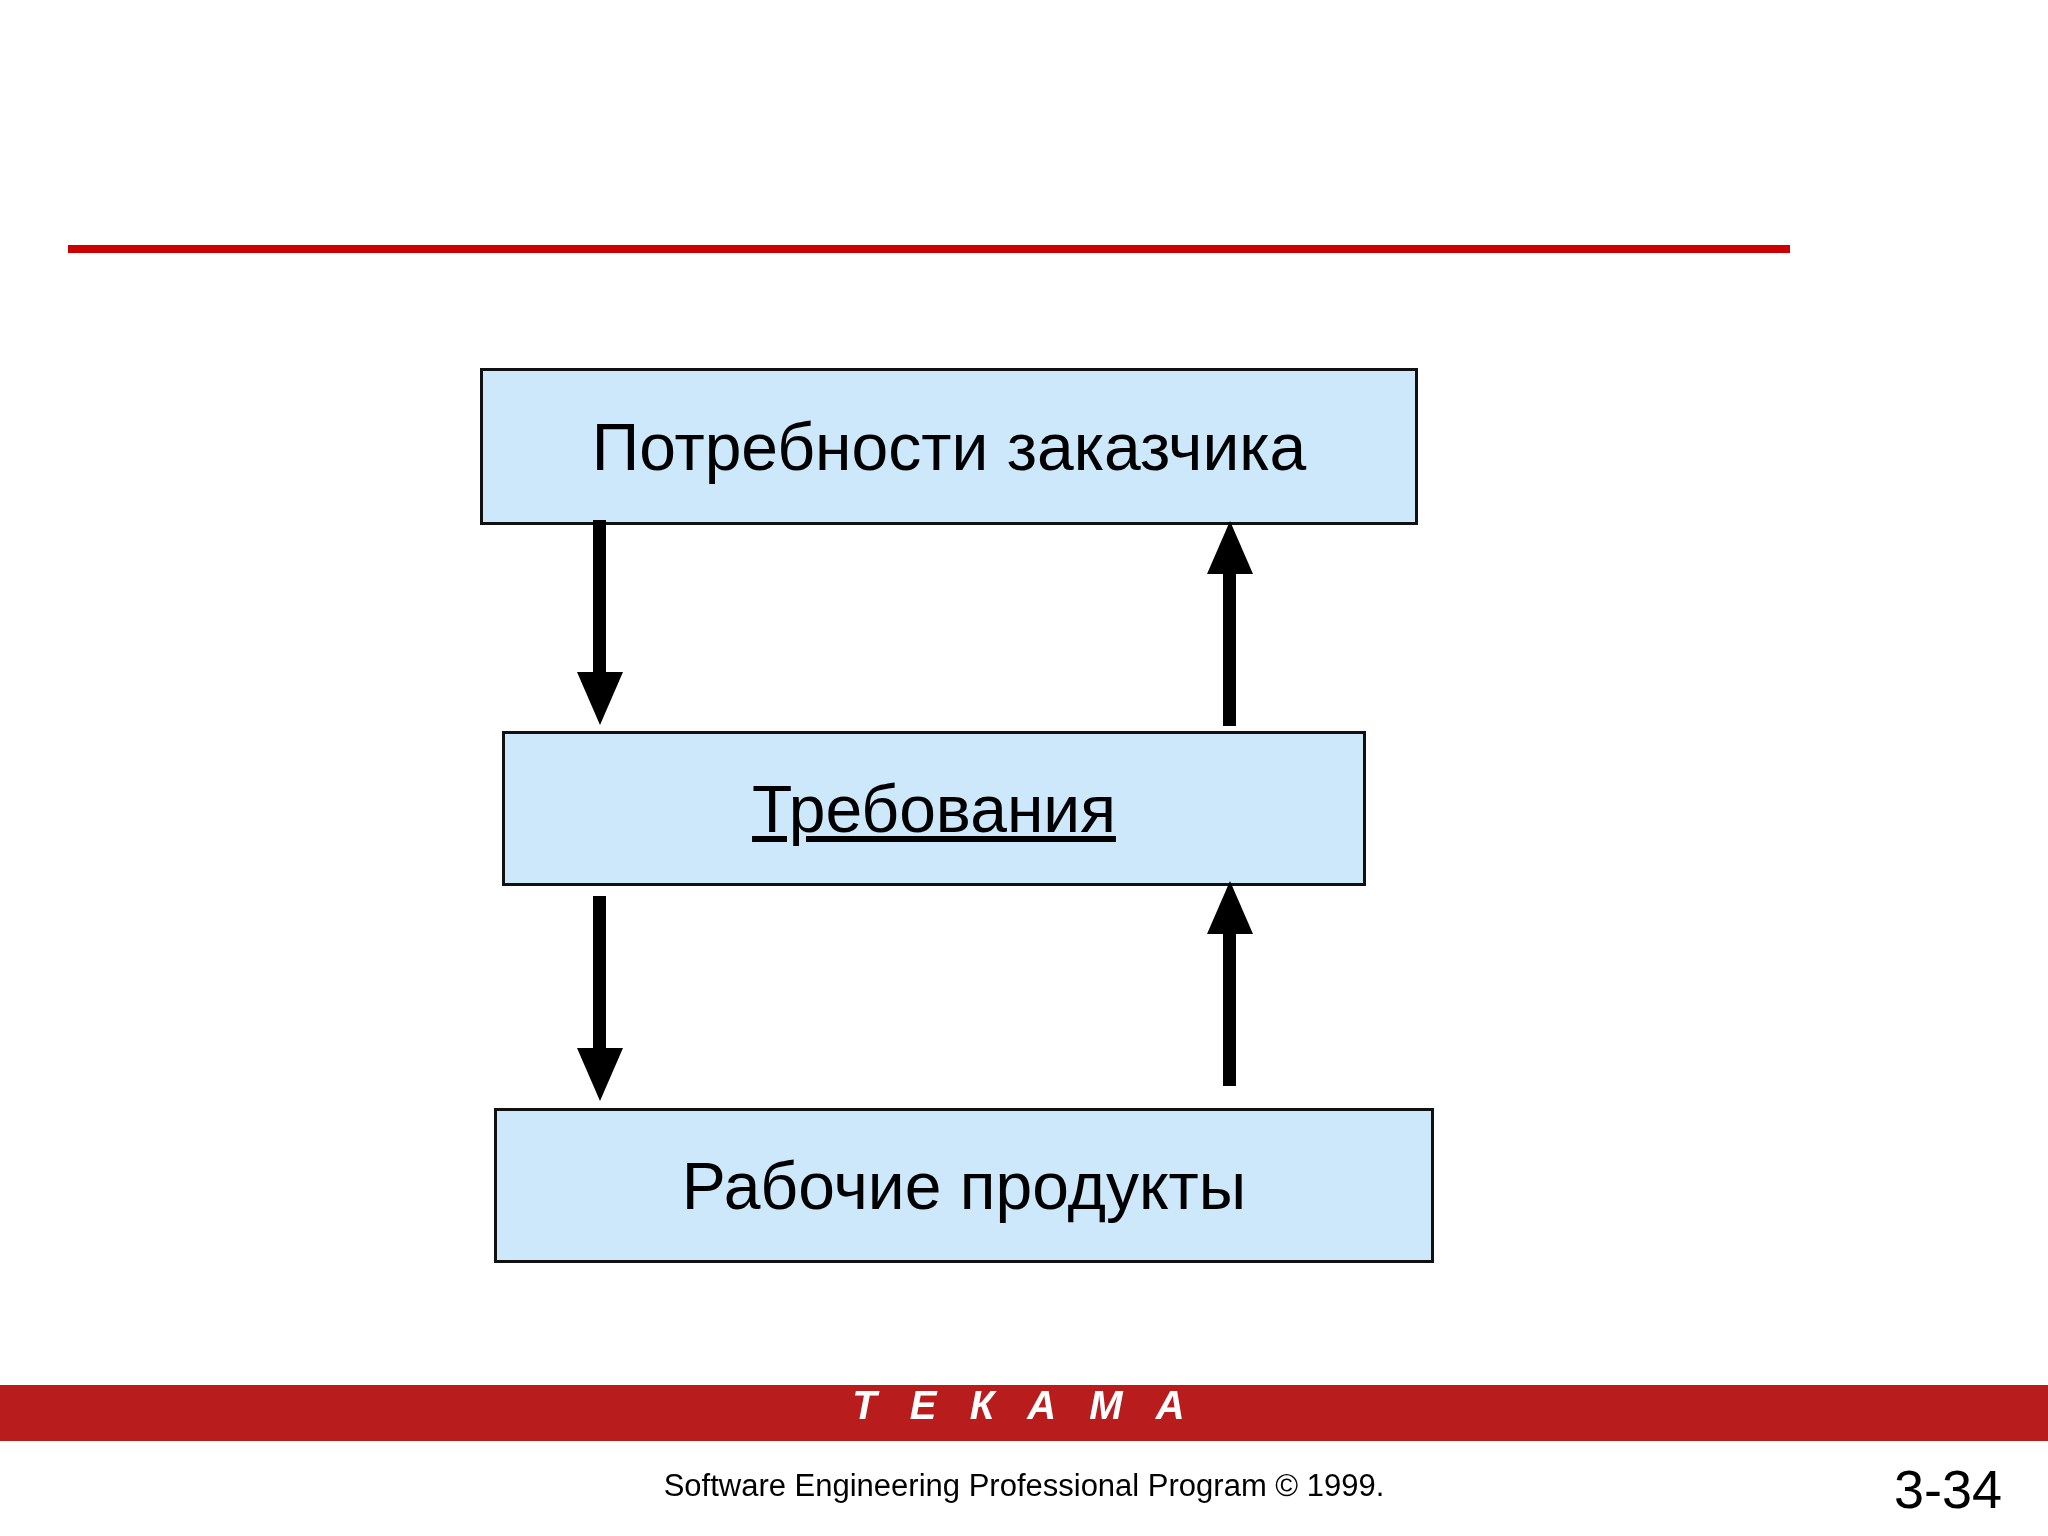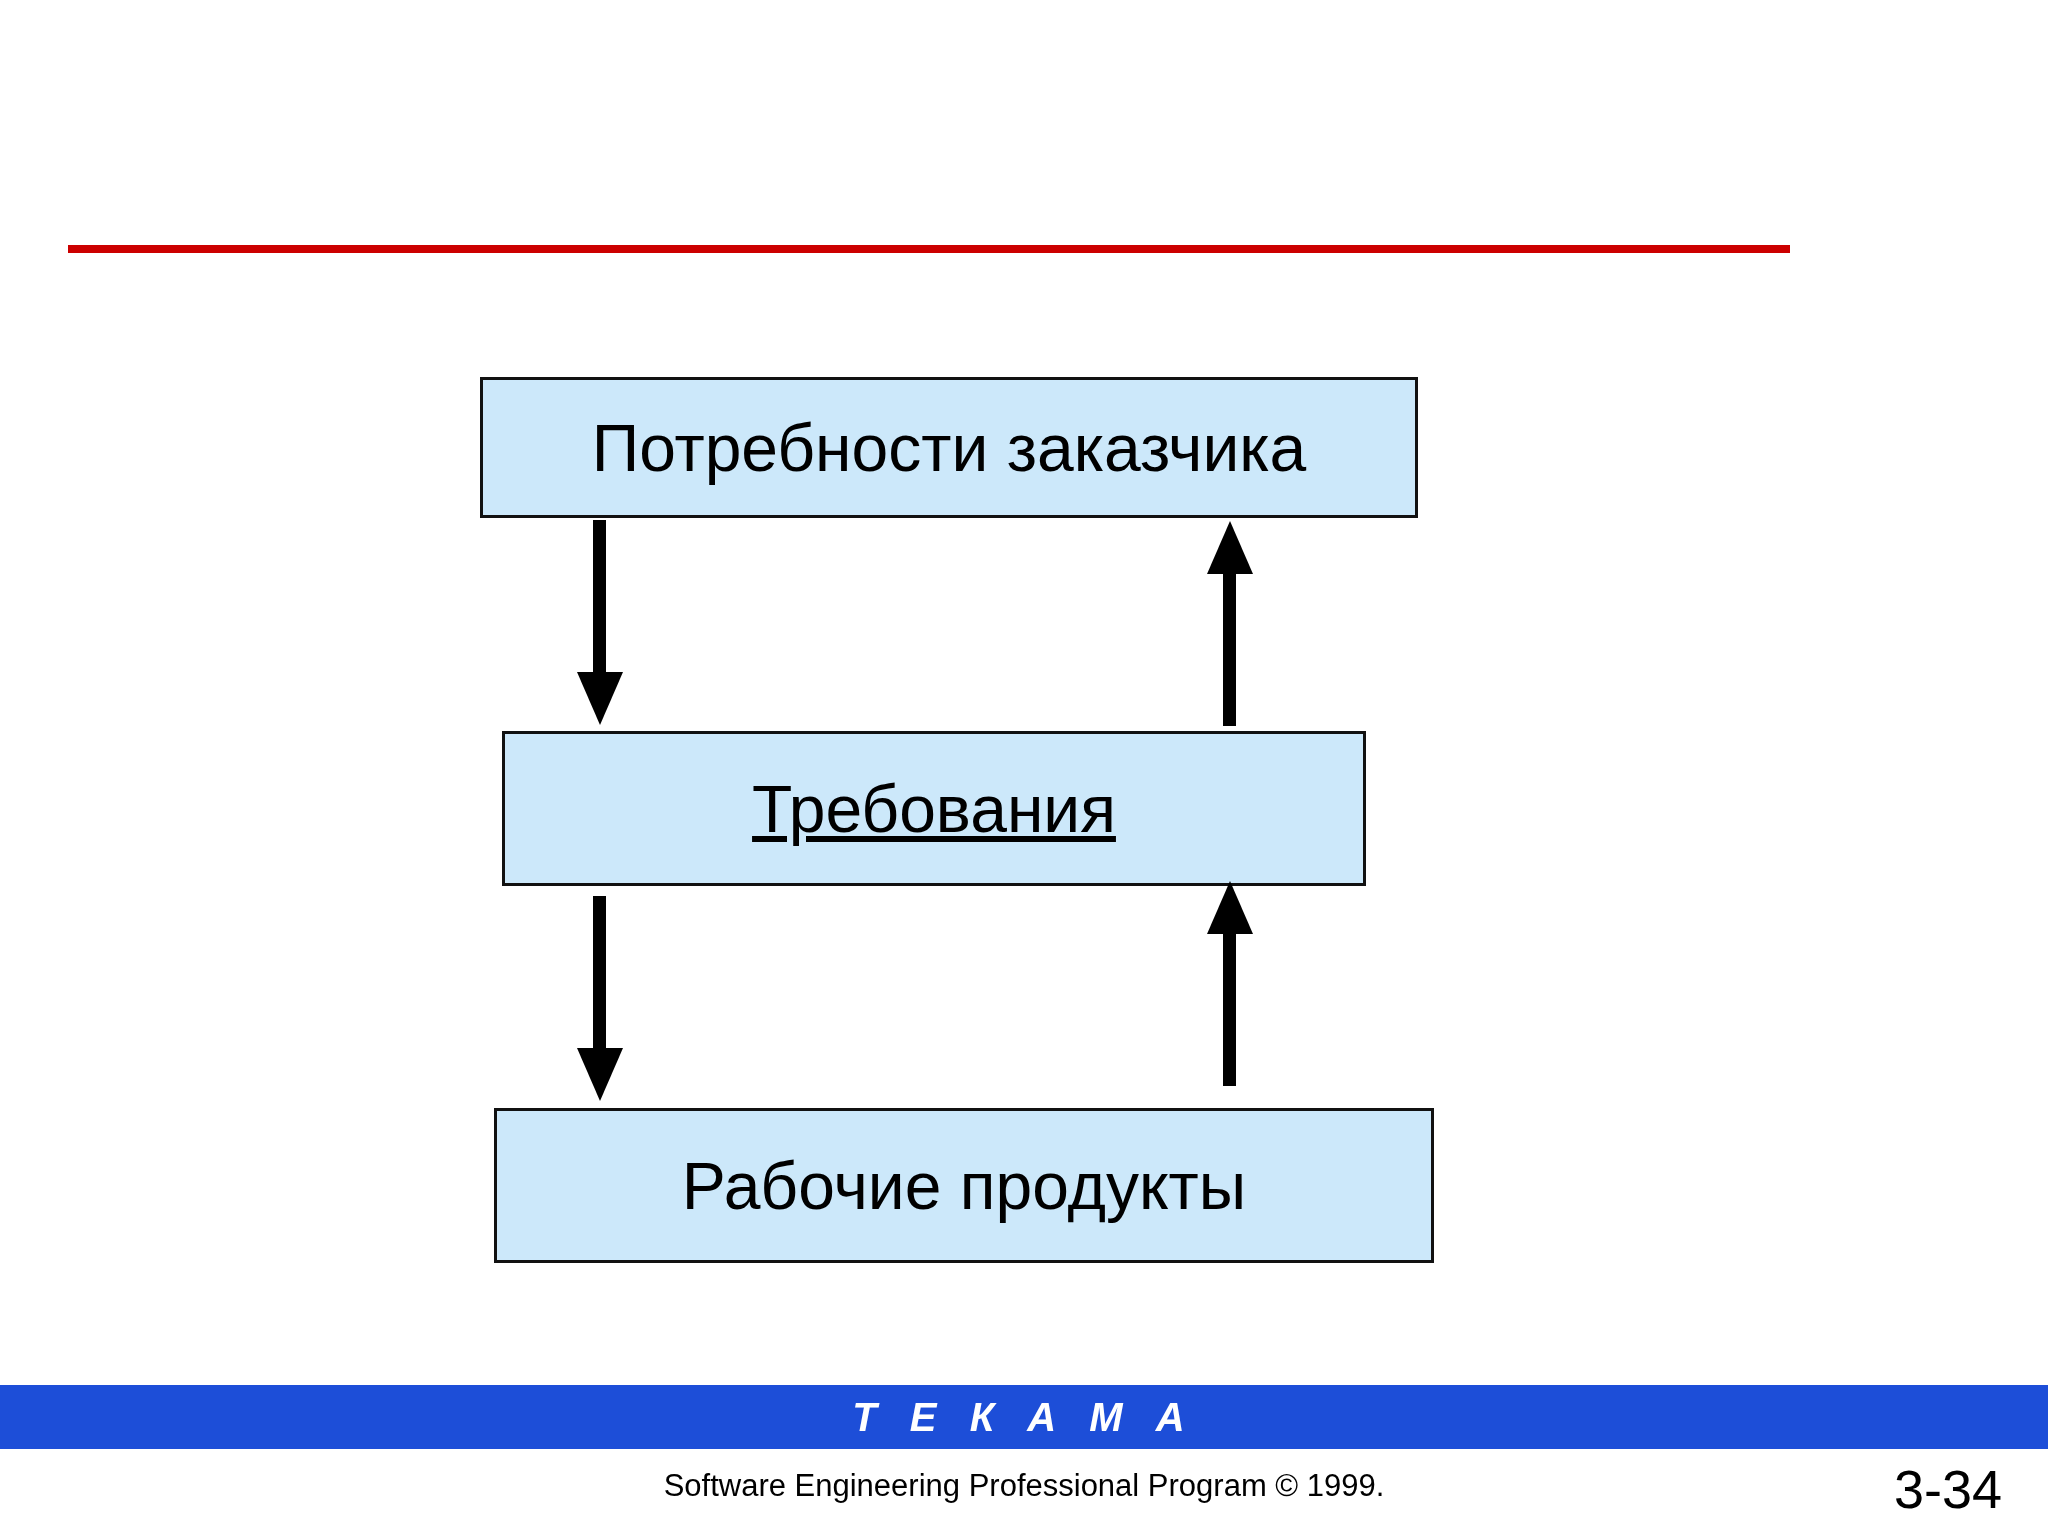--- a/index.html
+++ b/index.html
@@ -57,45 +57,45 @@
     display: flex;
     align-items: center;
     justify-content: center;
     color: #000000;
     font-size: 66px;
     font-weight: 400;
     white-space: nowrap;
     line-height: 1;
   }
 
-  #box-needs       { left: 480px;  top: 377px;  width: 938px; height: 141px; }
+  #box-needs       { left: 480px;  top: 368px;  width: 938px; height: 157px; }
   #box-requirements{ left: 502px;  top: 731px;  width: 864px; height: 155px; text-decoration: underline; }
   #box-workproducts{ left: 494px;  top: 1108px; width: 940px; height: 155px; }
 
   
   .arrow {
     position: absolute;
   }
   .arrow svg { display: block; }
 
   #arrow-needs-to-req      { left: 570px;  top: 520px;  width: 60px;  height: 206px; }
   #arrow-req-to-needs      { left: 1200px; top: 520px;  width: 60px;  height: 206px; }
   #arrow-req-to-wp         { left: 570px;  top: 896px;  width: 60px;  height: 206px; }
   #arrow-wp-to-req         { left: 1200px; top: 880px;  width: 60px;  height: 206px; }
 
   
   .footer-band {
     position: absolute;
     left: 0;
     top: 1385px;
     width: 2048px;
-    height: 64px;
-    background: #1d4ed8;
+    height: 56px;
+    background: #b91c1c;
     display: flex;
-    align-items: center;
+    align-items: flex-start;
     justify-content: center;
   }
   .brand-text {
     color: #ffffff;
     font-size: 40px;
     font-weight: bold;
     font-style: italic;
     letter-spacing: 11px;
     line-height: 1;
     white-space: nowrap;

